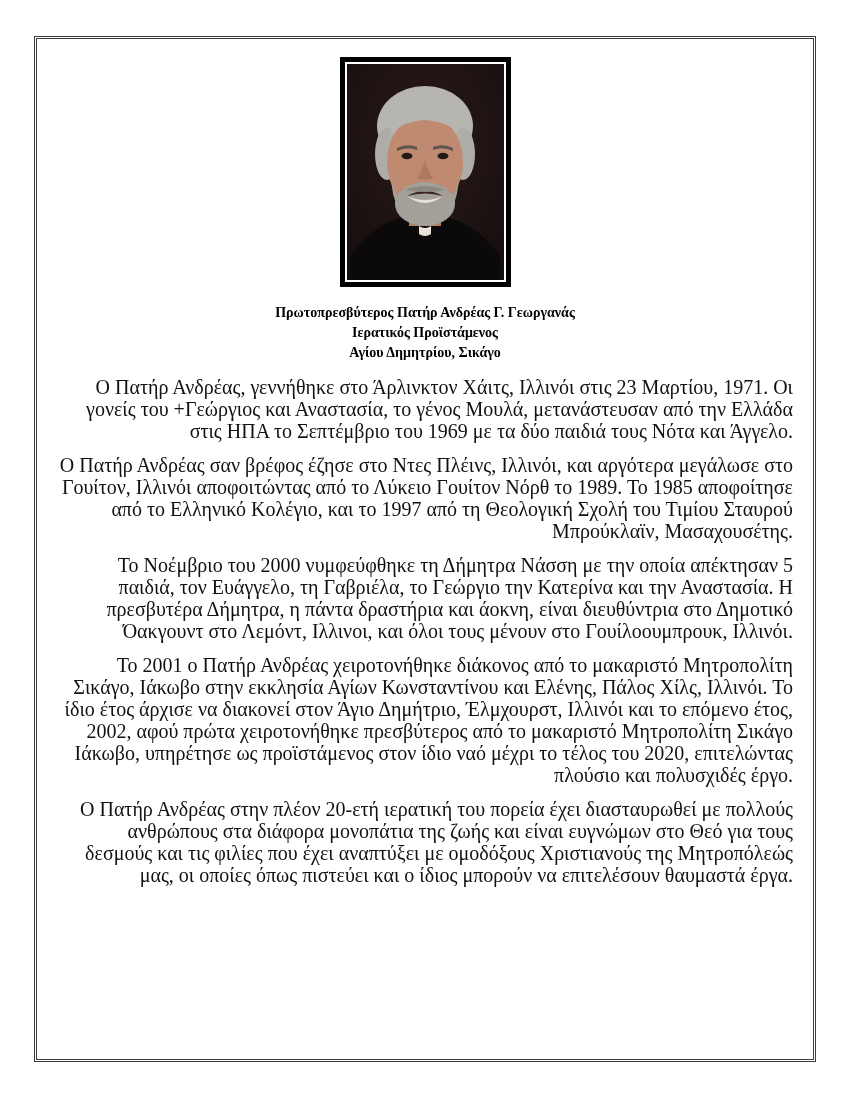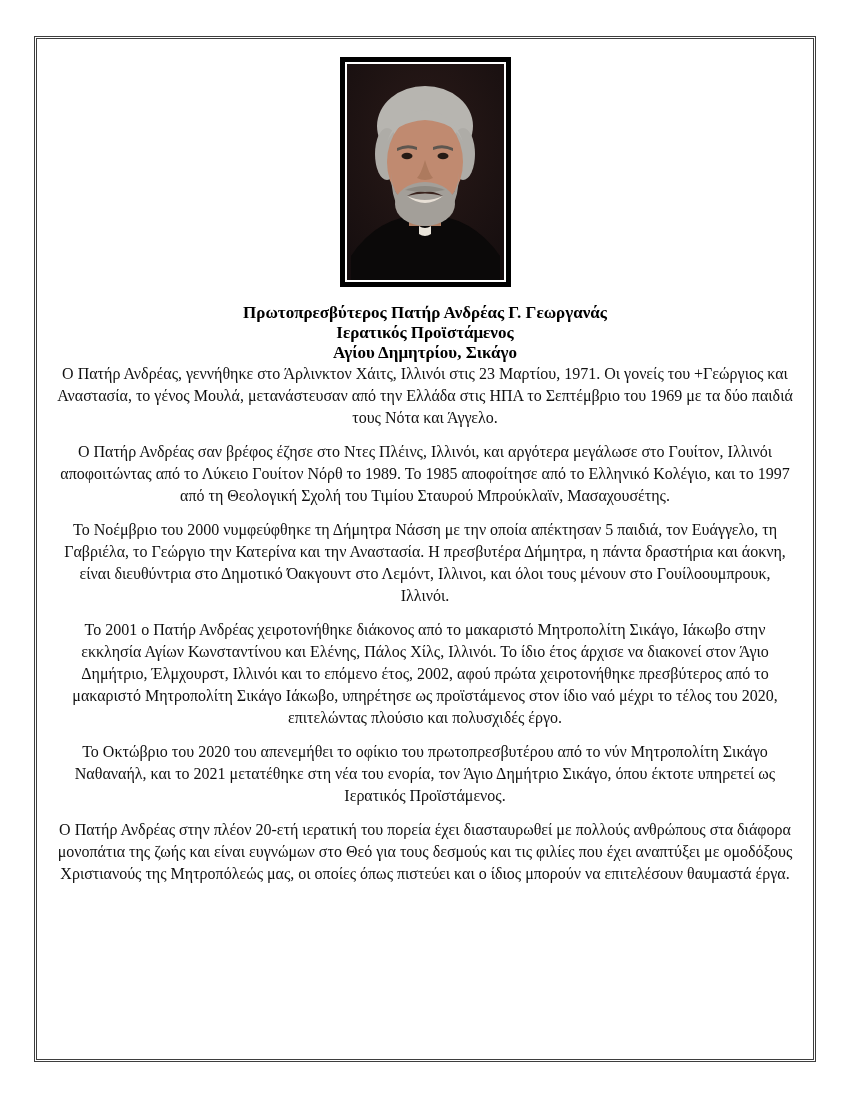--- a/index.html
+++ b/index.html
@@ -42,28 +42,29 @@
     box-sizing: border-box;
     border: 2px solid #ffffff;
     background: #1a1113;
     overflow: hidden;
   }
   .photo-inner svg { display: block; width: 100%; height: 100%; }
   .heading {
     margin-top: 16px;
     text-align: center;
     font-weight: bold;
-    font-size: 17px;
+    font-size: 14px;
     line-height: 20px;
     color: #000000;
   }
   .bio {
-    font-size: 16px;
+    margin-top: 13px;
+    font-size: 20px;
     line-height: 22px;
-    text-align: center;
+    text-align: right;
   }
   .bio p {
     margin: 0 0 12px 0;
   }
 </style>
 </head>
 <body>
 
 <div class="page-frame">
   <div class="content">
@@ -116,18 +117,17 @@
       <div>Πρωτοπρεσβύτερος Πατήρ Ανδρέας Γ. Γεωργανάς</div>
       <div>Ιερατικός Προϊστάμενος</div>
       <div>Αγίου Δημητρίου, Σικάγο</div>
     </div>
 
     <div class="bio">
       <p>Ο Πατήρ Ανδρέας, γεννήθηκε στο Άρλινκτον Χάιτς, Ιλλινόι στις 23 Μαρτίου, 1971. Οι γονείς του +Γεώργιος και Αναστασία, το γένος Μουλά, μετανάστευσαν από την Ελλάδα στις ΗΠΑ το Σεπτέμβριο του 1969 με τα δύο παιδιά τους Νότα και Άγγελο.</p>
       <p>Ο Πατήρ Ανδρέας σαν βρέφος έζησε στο Ντες Πλέινς, Ιλλινόι, και αργότερα μεγάλωσε στο Γουίτον, Ιλλινόι αποφοιτώντας από το Λύκειο Γουίτον Νόρθ το 1989. Το 1985 αποφοίτησε από το Ελληνικό Κολέγιο, και το 1997 από τη Θεολογική Σχολή του Τιμίου Σταυρού Μπρούκλαϊν, Μασαχουσέτης.</p>
       <p>Το Νοέμβριο του 2000 νυμφεύφθηκε τη Δήμητρα Νάσση με την οποία απέκτησαν 5 παιδιά, τον Ευάγγελο, τη Γαβριέλα, το Γεώργιο την Κατερίνα και την Αναστασία. Η πρεσβυτέρα Δήμητρα, η πάντα δραστήρια και άοκνη, είναι διευθύντρια στο Δημοτικό Όακγουντ στο Λεμόντ, Ιλλινοι, και όλοι τους μένουν στο Γουίλοουμπρουκ, Ιλλινόι.</p>
       <p>Το 2001 ο Πατήρ Ανδρέας χειροτονήθηκε διάκονος από το μακαριστό Μητροπολίτη Σικάγο, Ιάκωβο στην εκκλησία Αγίων Κωνσταντίνου και Ελένης, Πάλος Χίλς, Ιλλινόι. Το ίδιο έτος άρχισε να διακονεί στον Άγιο Δημήτριο, Έλμχουρστ, Ιλλινόι και το επόμενο έτος, 2002, αφού πρώτα χειροτονήθηκε πρεσβύτερος από το μακαριστό Μητροπολίτη Σικάγο Ιάκωβο, υπηρέτησε ως προϊστάμενος στον ίδιο ναό μέχρι το τέλος του 2020, επιτελώντας πλούσιο και πολυσχιδές έργο.</p>
-      <p>Το Οκτώβριο του 2020 του απενεμήθει το οφίκιο του πρωτοπρεσβυτέρου από το νύν Μητροπολίτη Σικάγο Ναθαναήλ, και το 2021 μετατέθηκε στη νέα του ενορία, τον Άγιο Δημήτριο Σικάγο, όπου έκτοτε υπηρετεί ως Ιερατικός Προϊστάμενος.</p>
       <p>Ο Πατήρ Ανδρέας στην πλέον 20-ετή ιερατική του πορεία έχει διασταυρωθεί με πολλούς ανθρώπους στα διάφορα μονοπάτια της ζωής και είναι ευγνώμων στο Θεό για τους δεσμούς και τις φιλίες που έχει αναπτύξει με ομοδόξους Χριστιανούς της Μητροπόλεώς μας, οι οποίες όπως πιστεύει και ο ίδιος μπορούν να επιτελέσουν θαυμαστά έργα.</p>
     </div>
 
   </div>
 </div>
 
 </body></html>

